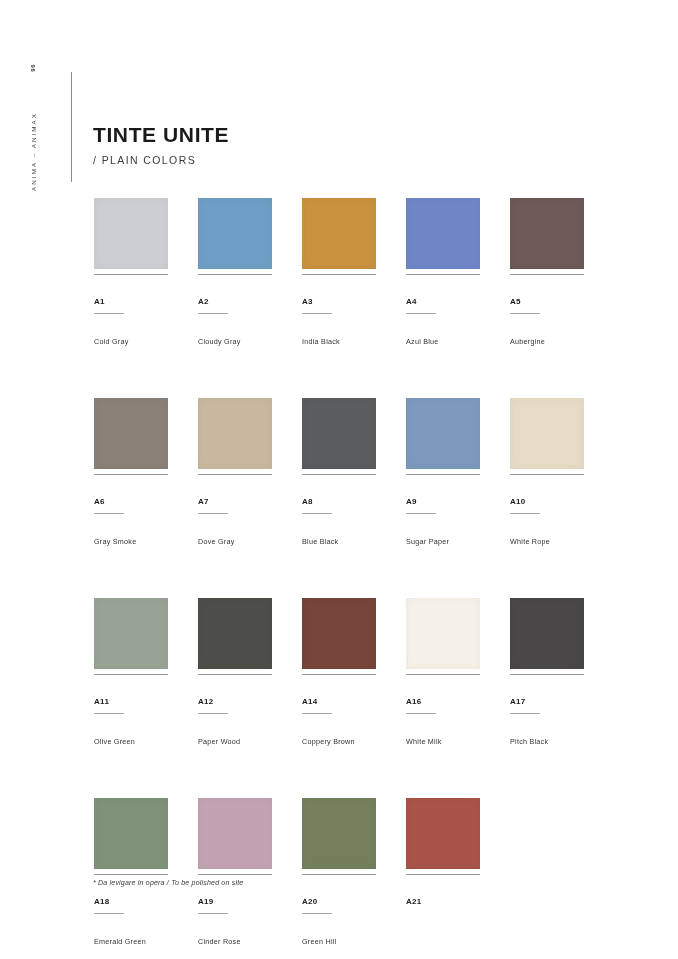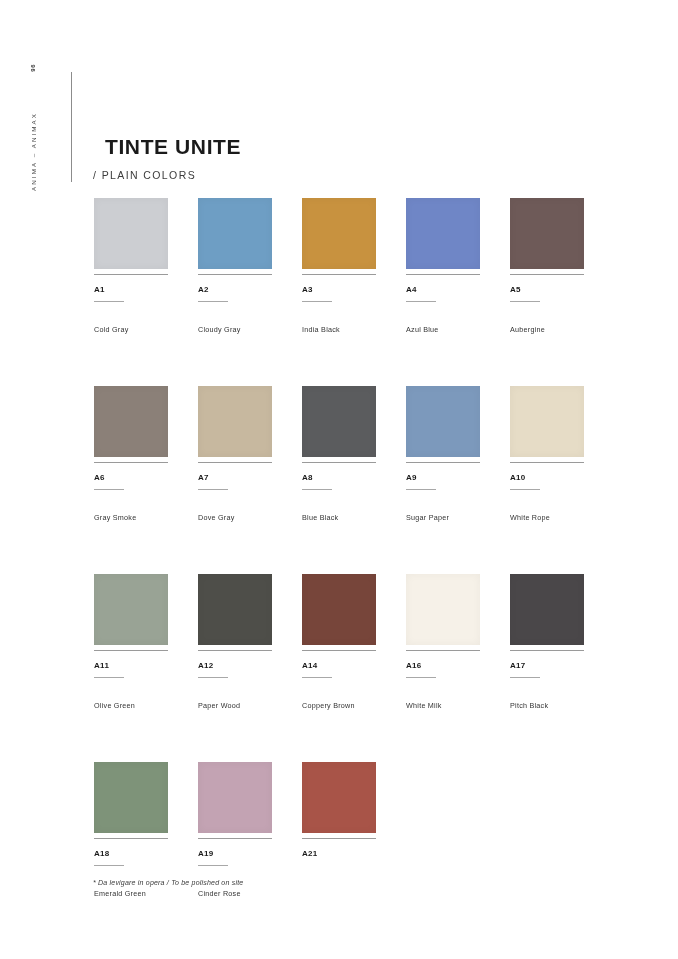--- a/index.html
+++ b/index.html
@@ -59,21 +59,21 @@
   .header {
     position: absolute;
     left: 93px;
     top: 124px;
   }
   .title {
     font-size: 21px;
     font-weight: 700;
     letter-spacing: 0.6px;
     line-height: 1;
-    margin: 12px;
+    margin: 0;
     color: #1a1a1a;
   }
   .subtitle {
     font-size: 10.5px;
     font-weight: 400;
     letter-spacing: 1.4px;
     color: #3c3c3c;
     margin-top: 9px;
   }
 
@@ -107,21 +107,21 @@
   .cell-rule {
     width: 74px;
     height: 1px;
     background: #9a9a9a;
     margin-top: 5px;
   }
   .code {
     font-size: 8px;
     font-weight: 700;
     letter-spacing: 0.3px;
-    margin-top: 10px;
+    margin-top: 22px;
     color: #1a1a1a;
   }
   .code-rule {
     width: 30px;
     height: 1px;
     background: #a8a8a8;
     margin-top: 7px;
   }
   .name {
     font-size: 7.2px;
@@ -271,19 +271,26 @@
       <div class="name">Emerald Green</div>
     </div>
     <div class="cell">
       <div class="swatch" style="background-color: rgb(195, 163, 179);"></div>
       <div class="cell-rule"></div>
       <div class="code">A19</div>
       <div class="code-rule"></div>
       <div class="name">Cinder Rose</div>
     </div>
     <div class="cell">
+      <div class="swatch" style="background-color: rgb(116, 128, 91);"></div>
+      <div class="cell-rule"></div>
+      <div class="code">A20</div>
+      <div class="code-rule"></div>
+      <div class="name">Green Hill</div>
+    </div>
+    <div class="cell">
       <div class="swatch" style="background-color: rgb(168, 84, 72);"></div>
       <div class="cell-rule"></div>
       <div class="code">A21</div>
     </div>
   </div>
 
 <div class="footnote">* Da levigare in opera / To be polished on site</div>
 
 </body></html>

